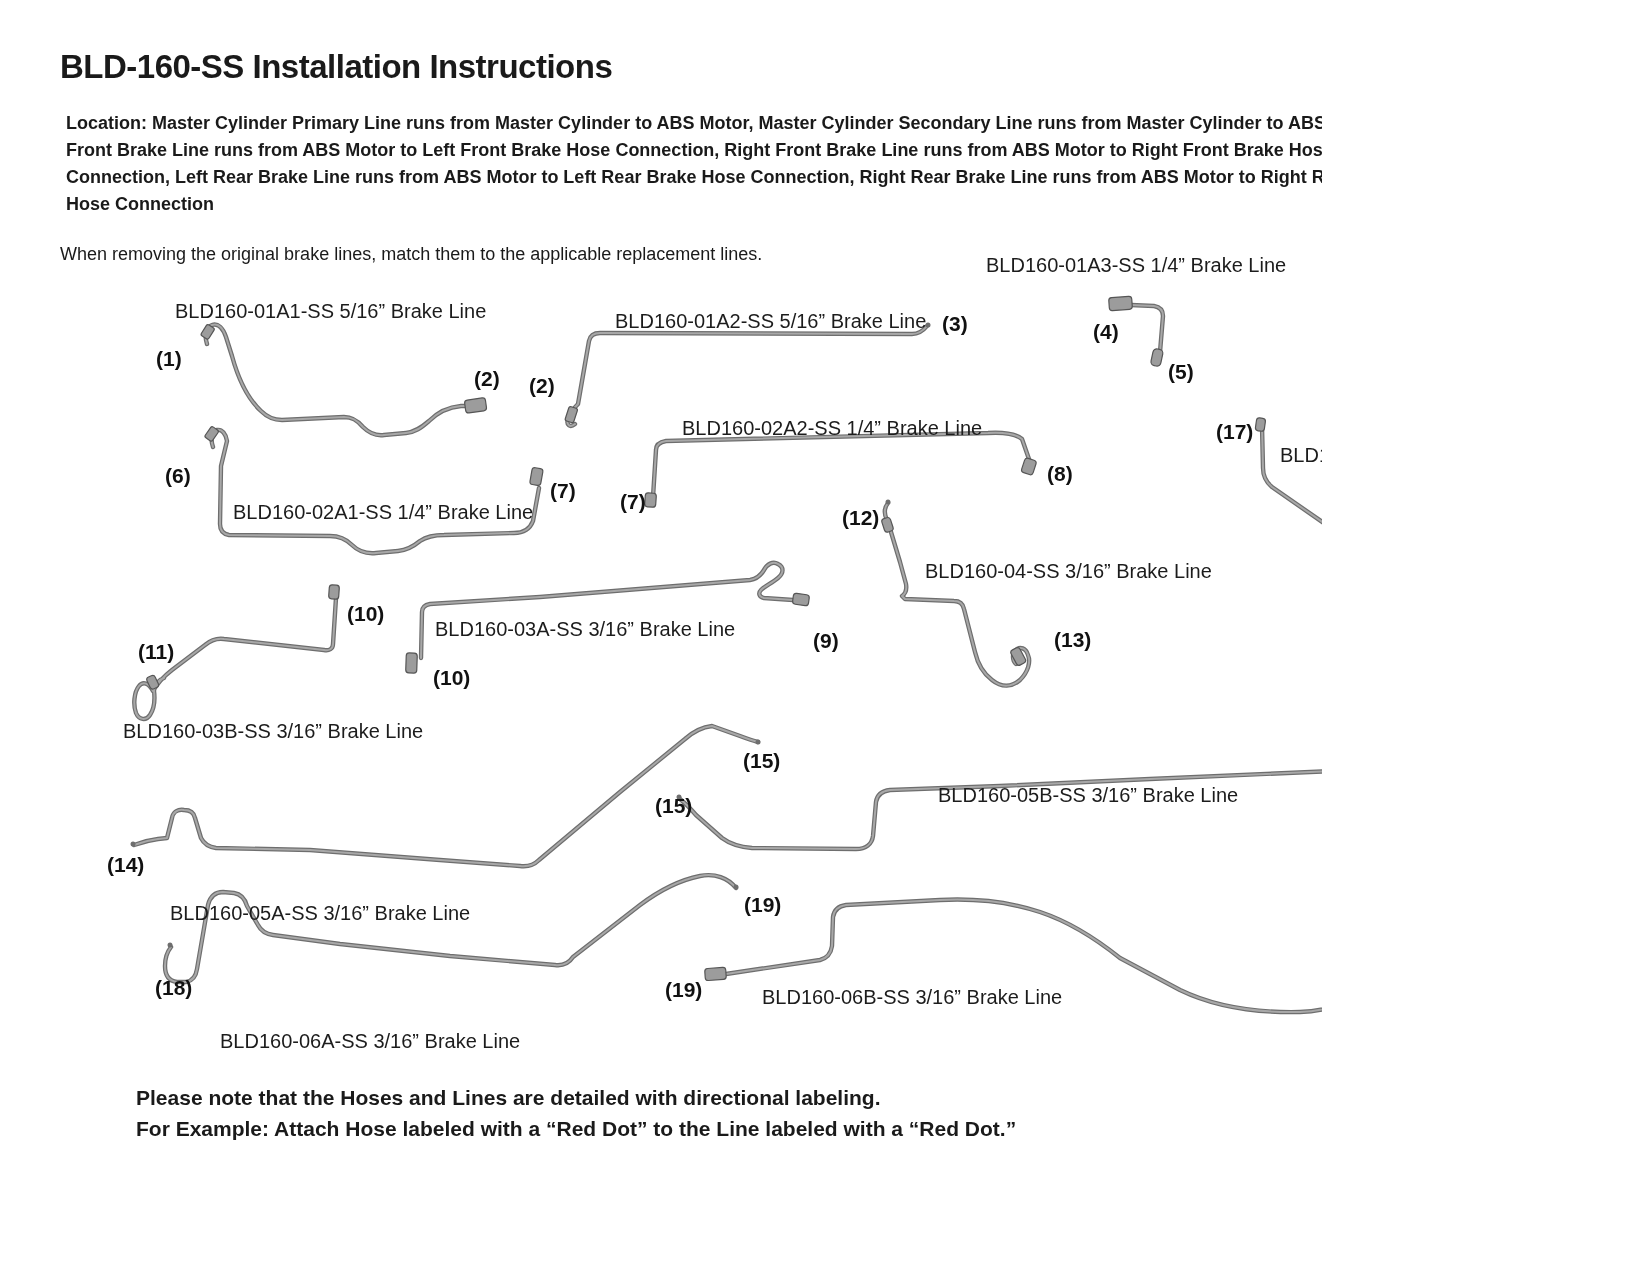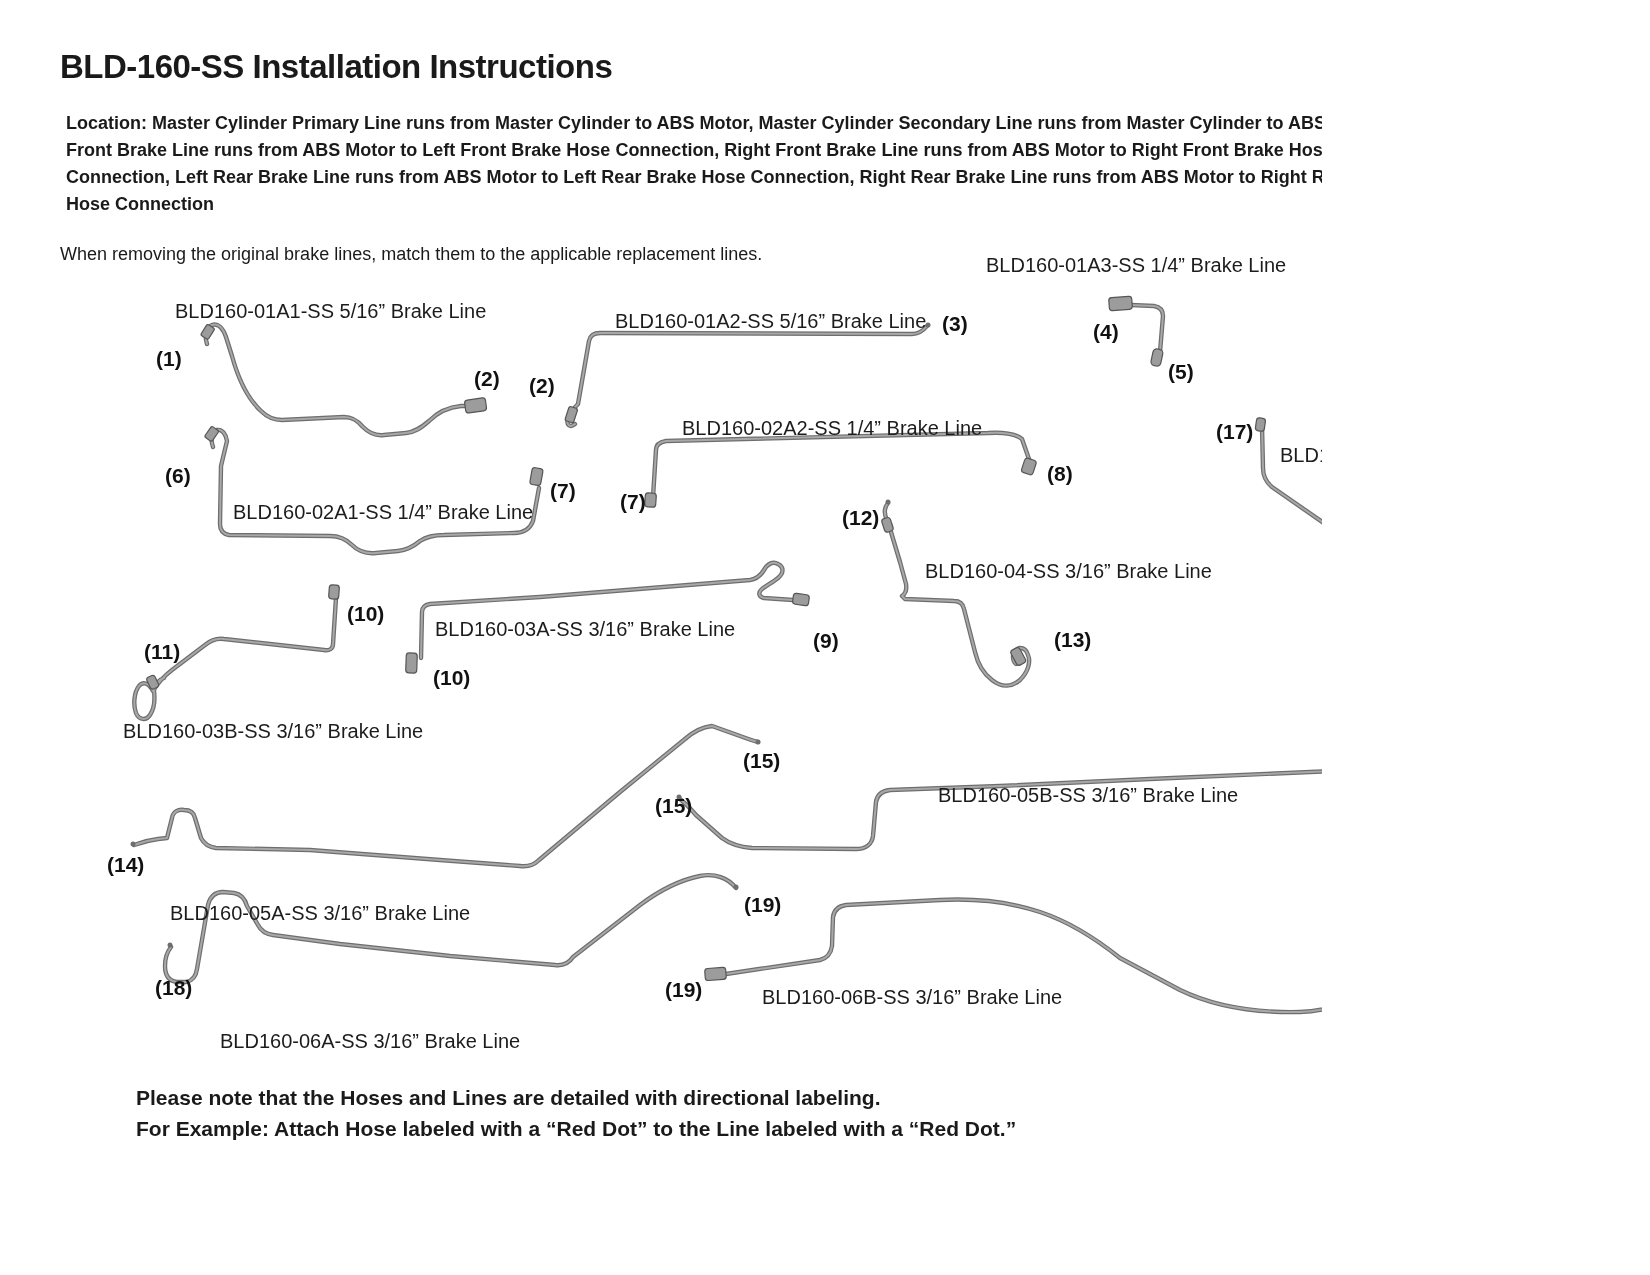--- a/index.html
+++ b/index.html
@@ -163,21 +163,21 @@
       <div class="callout" style="left: 942px; top: 312px;">(3)</div>
       <div class="callout" style="left: 1093px; top: 320px;">(4)</div>
       <div class="callout" style="left: 1168px; top: 360px;">(5)</div>
       <div class="callout" style="left: 165px; top: 464px;">(6)</div>
       <div class="callout" style="left: 550px; top: 479px;">(7)</div>
       <div class="callout" style="left: 620px; top: 490px;">(7)</div>
       <div class="callout" style="left: 1047px; top: 462px;">(8)</div>
       <div class="callout" style="left: 813px; top: 629px;">(9)</div>
       <div class="callout" style="left: 347px; top: 602px;">(10)</div>
       <div class="callout" style="left: 433px; top: 666px;">(10)</div>
-      <div class="callout" style="left: 138px; top: 640px; margin-left: 6px;">(11)</div>
+      <div class="callout" style="left: 138px; top: 640px;">(11)</div>
       <div class="callout" style="left: 842px; top: 506px;">(12)</div>
       <div class="callout" style="left: 1054px; top: 628px;">(13)</div>
       <div class="callout" style="left: 107px; top: 853px;">(14)</div>
       <div class="callout" style="left: 743px; top: 749px;">(15)</div>
       <div class="callout" style="left: 655px; top: 794px;">(15)</div>
       <div class="callout" style="left: 1356px; top: 789px;">(16)</div>
       <div class="callout" style="left: 1440px; top: 778px;">(16)</div>
       <div class="callout" style="left: 1216px; top: 420px;">(17)</div>
       <div class="callout" style="left: 155px; top: 976px;">(18)</div>
       <div class="callout" style="left: 744px; top: 893px;">(19)</div>

